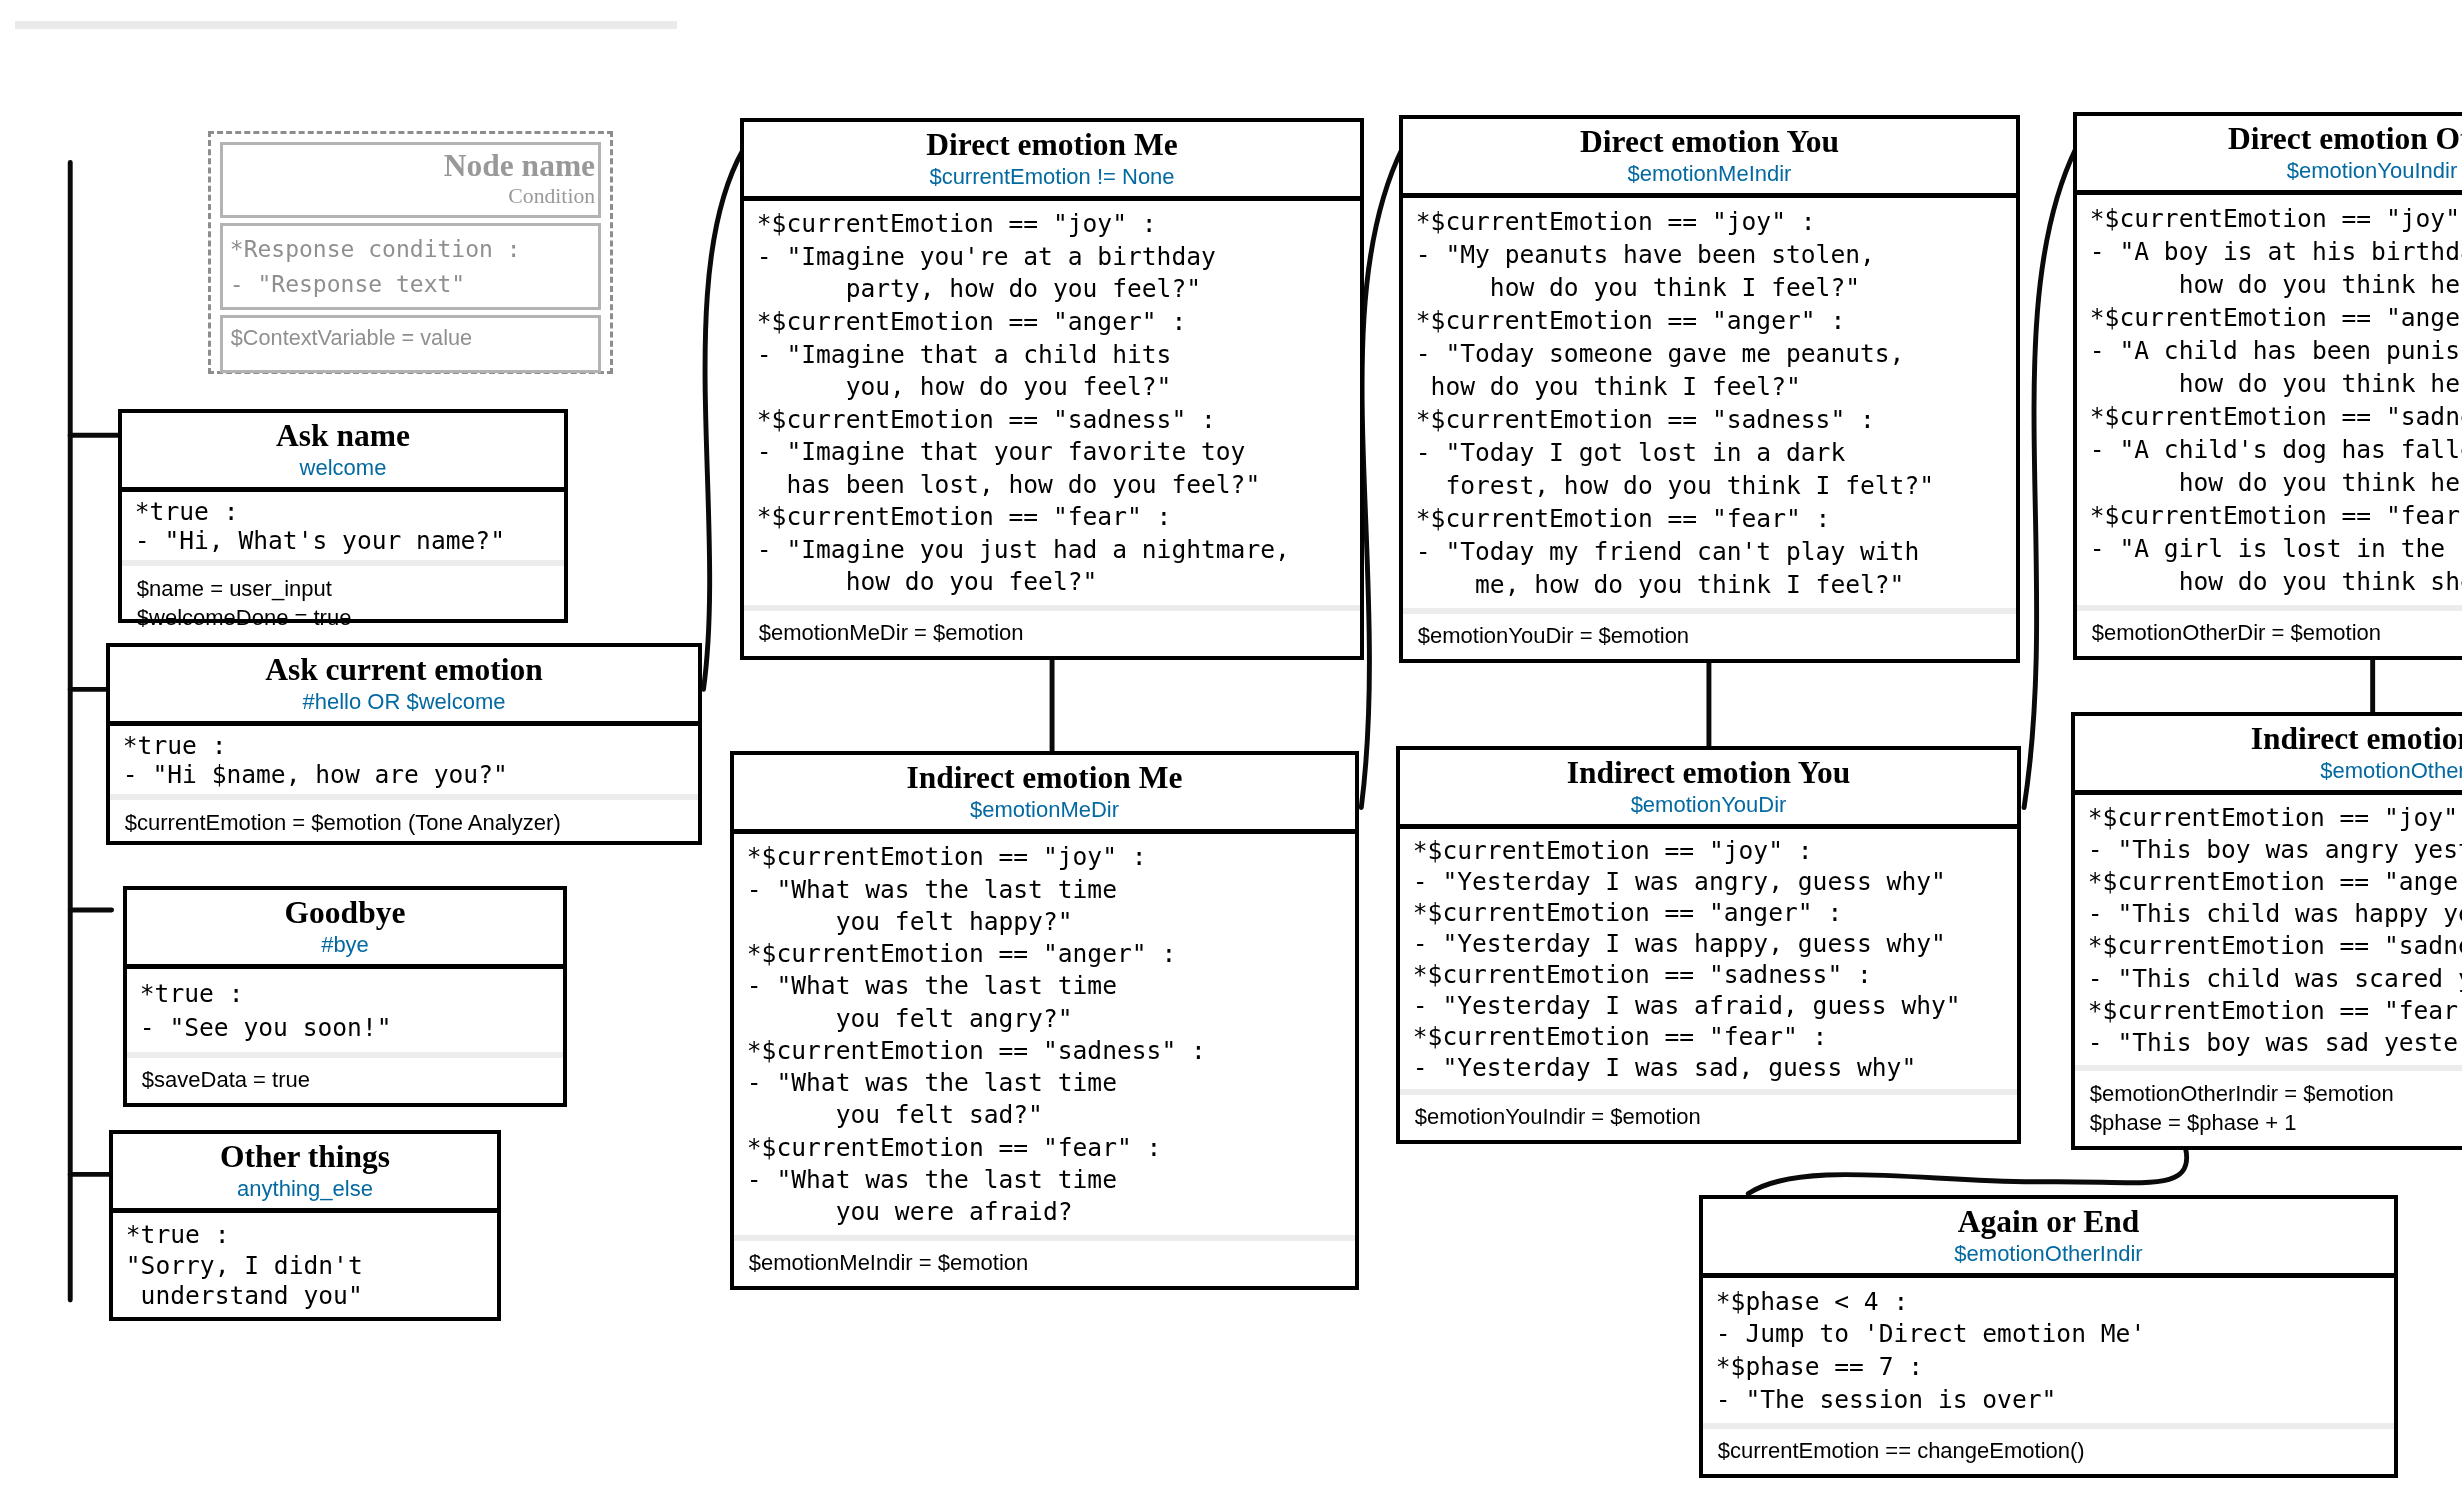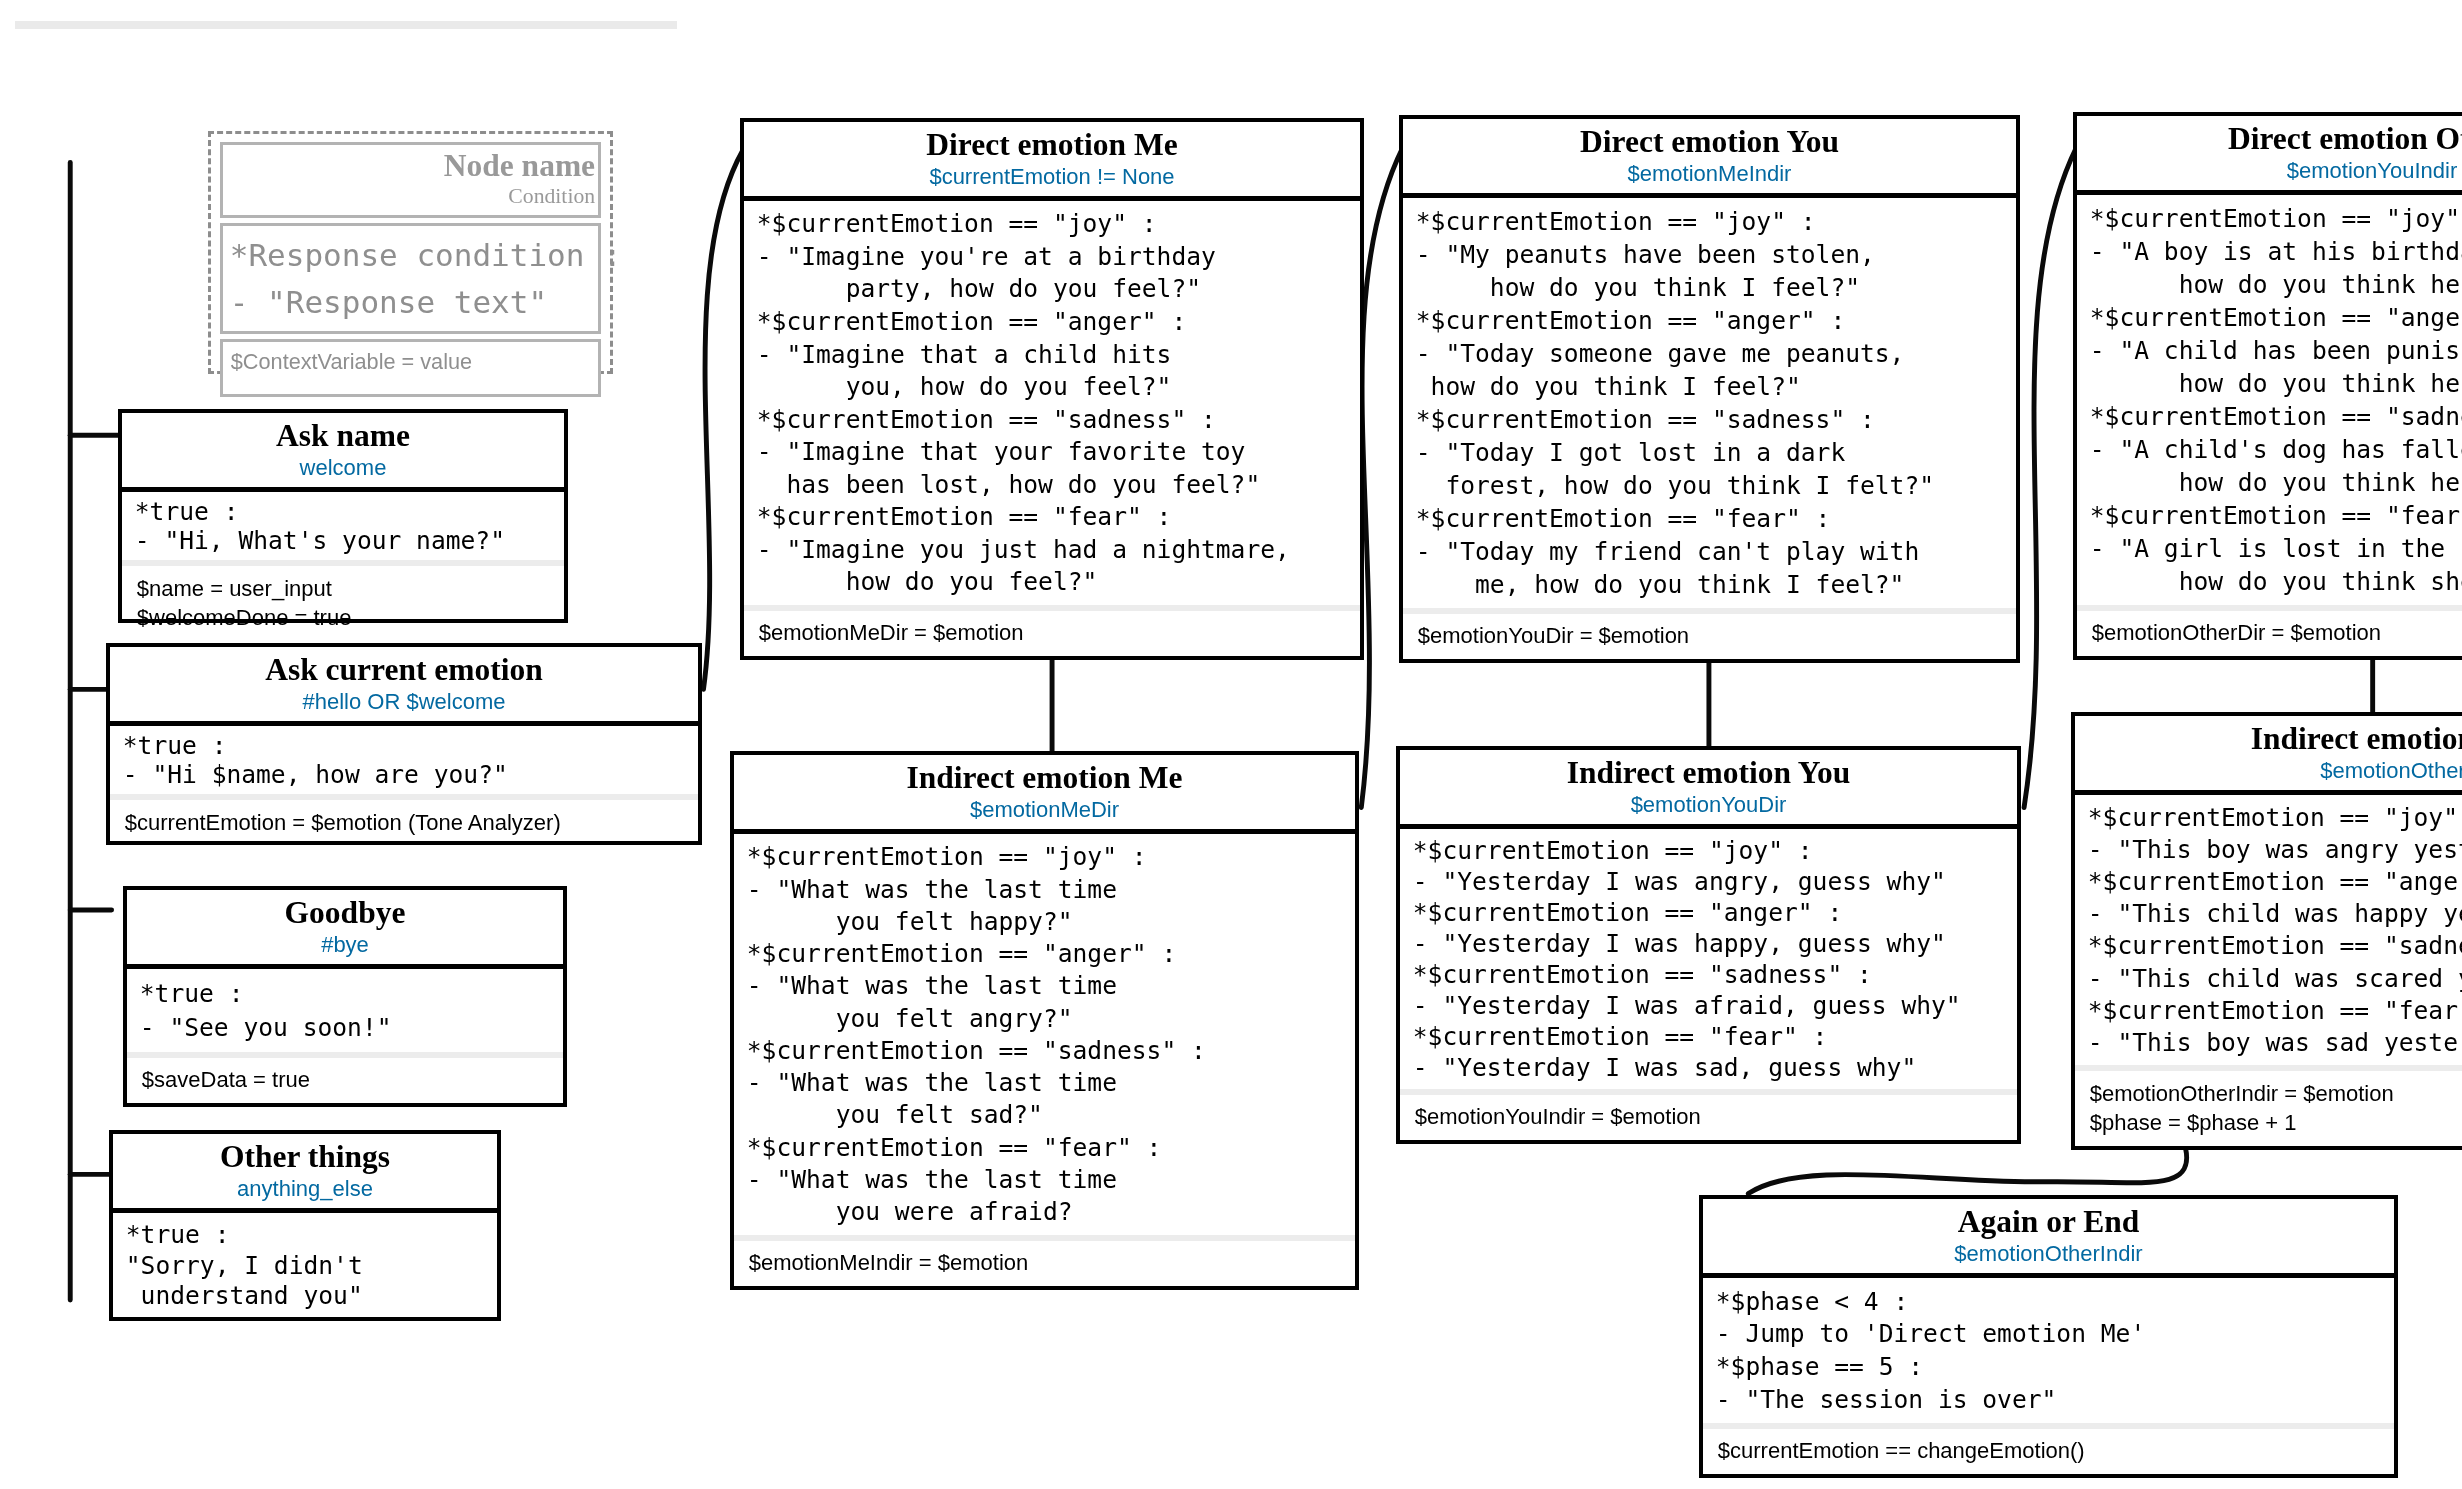--- a/index.html
+++ b/index.html
@@ -21,21 +21,21 @@
   .ft .line{white-space:pre;}
   .ft:empty{display:none;}
 
   
   .legend{position:absolute;border:3.4px dashed #8d8d8d;box-sizing:border-box;background:#fff;
           padding:7.9px 8.9px;z-index:2;display:flex;flex-direction:column;}
   .legend .lg-box{border:3px solid #b3b3b3;box-sizing:border-box;margin-bottom:4.9px;background:#fff;}
   .legend .lg-hd{text-align:right;padding:3.9px 3px 5.9px 3px;}
   .legend .lg-title{font-family:"Liberation Serif",serif;font-weight:bold;font-size:31.5px;color:#999;line-height:1.1;}
   .legend .lg-sub{font-family:Liberation Serif, serif;font-size:21.7px;color:#999;margin-top:1px;}
-  .legend .lg-resp{padding:5.9px 6.9px;font-family:"DejaVu Sans Mono",monospace;font-size:31px;
+  .legend .lg-resp{padding:5.9px 6.9px;font-family:"DejaVu Sans Mono",monospace;font-size:23px;
                    color:#8f8f8f;line-height:1.5;}
   .legend .lg-resp .line{white-space:pre;}
   .legend .lg-ctx{padding:6.9px 7.9px 19.7px 7.9px;font-family:"Liberation Sans",sans-serif;font-size:21.7px;
                   color:#8f8f8f;flex:1 1 auto;margin-bottom:0;}
 </style>
 </head>
 <body>
 
 <div id="canvas">
 
@@ -262,21 +262,21 @@
   </div>
 
   <div class="node" style="left:1699px;top:1195px;width:699px;height:283px;">
     <div class="hd">
       <div class="title">Again or End</div>
       <div class="sub">$emotionOtherIndir</div>
     </div>
     <div class="bd">
         <div class="line">*$phase &lt; 4 :</div>
         <div class="line">- Jump to 'Direct emotion Me'</div>
-        <div class="line">*$phase == 5 :</div>
+        <div class="line">*$phase == 7 :</div>
         <div class="line">- "The session is over"</div>
       </div>
     <div class="ft">
         <div class="line">$currentEmotion == changeEmotion()</div>
       </div>
   </div>
 
 </div>
 
 

